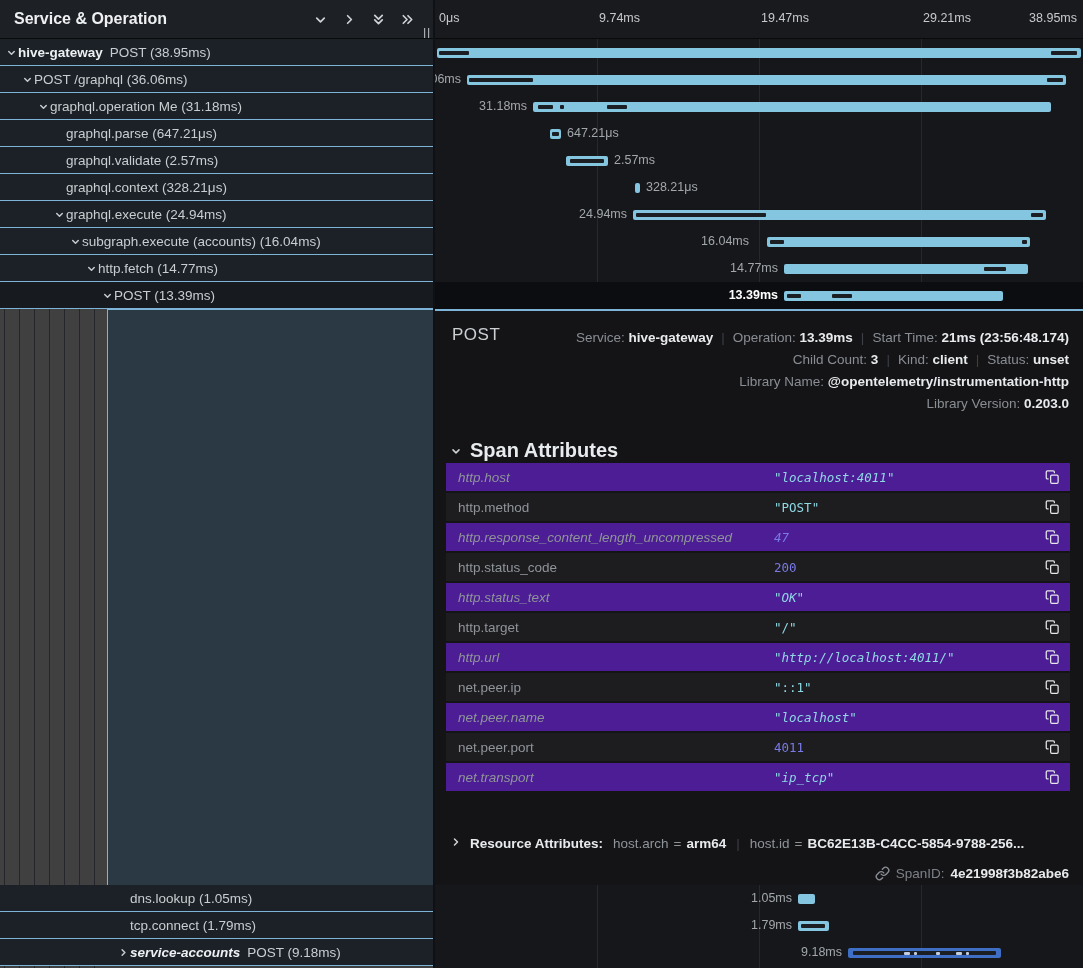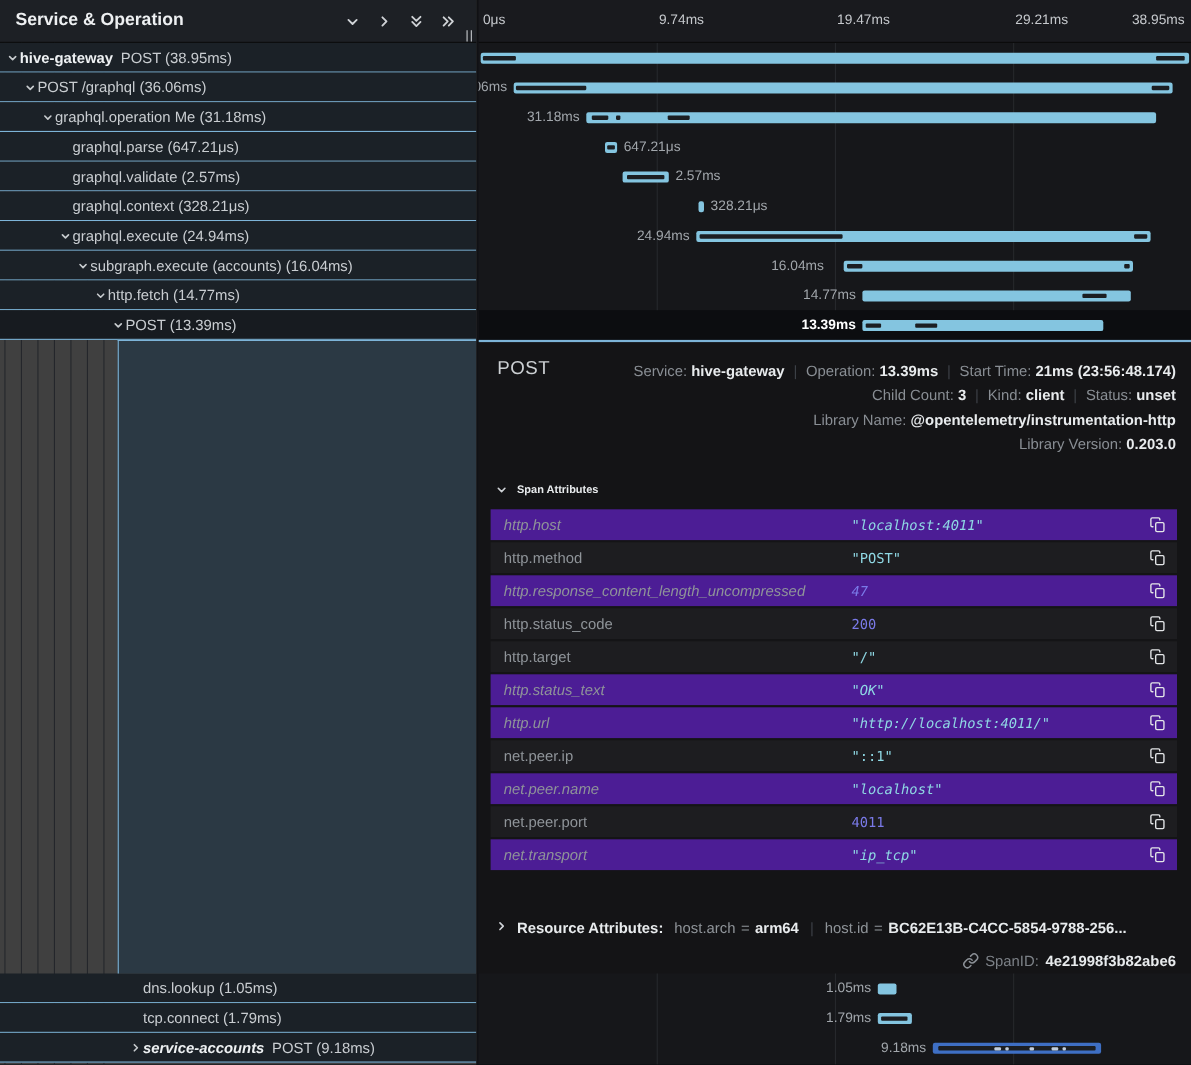--- a/index.html
+++ b/index.html
@@ -41,21 +41,21 @@
   
   .detail{position:absolute;left:0;top:309px;width:648px;height:576px;background:#141416;
           border-top:2px solid #7db4d8;z-index:5;font-size:13.5px;}
   .d-title{position:absolute;left:17px;top:14px;font-size:17px;color:#ccd0d3;letter-spacing:.5px;}
   .ov{position:absolute;right:14px;top:16px;text-align:right;}
   .ov-line{height:22px;line-height:22px;white-space:nowrap;}
   .ov-line .lbl{color:#898e94;}
   .ov-line .val{color:#e8ebed;font-weight:bold;}
   .ov-line .sep{color:#3c4046;margin:0 8px;}
   .sec-hdr{position:absolute;left:15px;top:128px;display:flex;align-items:center;gap:8px;
-           font-weight:bold;color:#e8ebed;font-size:10px;cursor:pointer;}
+           font-weight:bold;color:#e8ebed;font-size:20px;cursor:pointer;}
   .attr-table{position:absolute;left:11px;top:152px;width:624px;}
   .attr-row{position:relative;height:28px;margin-bottom:2px;display:flex;align-items:center;}
   .attr-row.odd{background:#1d1d20;}
   .attr-row.even{background:#4c1d95;font-style:italic;}
   .attr-key{color:#8f9499;padding-left:12px;white-space:nowrap;}
   .attr-val{position:absolute;left:328px;font-family:"DejaVu Sans Mono",monospace;font-size:12.5px;white-space:nowrap;}
   .attr-val.string{color:#8fd8e4;}
   .attr-val.number{color:#7a7ae8;}
   .copy-btn{position:absolute;right:10px;top:6px;cursor:pointer;}
   .res-line{position:absolute;left:15px;top:525px;display:flex;align-items:flex-start;white-space:nowrap;cursor:pointer;}
@@ -337,31 +337,31 @@
               </svg></span>
           </div>
           <div class="attr-row odd">
             <span class="attr-key">http.status_code</span>
             <span class="attr-val number">200</span>
             <span class="copy-btn"><svg width="15" height="16" viewBox="0 0 24 24" fill="none" stroke="#e4e6e8" stroke-width="2" stroke-linecap="round" stroke-linejoin="round">
                 <rect x="9" y="9" width="12" height="13" rx="2"></rect>
                 <path d="M5 15H4a2 2 0 0 1-2-2V4a2 2 0 0 1 2-2h9a2 2 0 0 1 2 2v1"></path>
               </svg></span>
           </div>
+          <div class="attr-row even">
+            <span class="attr-key">http.status_text</span>
+            <span class="attr-val string">"OK"</span>
+            <span class="copy-btn"><svg width="15" height="16" viewBox="0 0 24 24" fill="none" stroke="#e4e6e8" stroke-width="2" stroke-linecap="round" stroke-linejoin="round">
+                <rect x="9" y="9" width="12" height="13" rx="2"></rect>
+                <path d="M5 15H4a2 2 0 0 1-2-2V4a2 2 0 0 1 2-2h9a2 2 0 0 1 2 2v1"></path>
+              </svg></span>
+          </div>
           <div class="attr-row odd">
             <span class="attr-key">http.target</span>
             <span class="attr-val string">"/"</span>
-            <span class="copy-btn"><svg width="15" height="16" viewBox="0 0 24 24" fill="none" stroke="#e4e6e8" stroke-width="2" stroke-linecap="round" stroke-linejoin="round">
-                <rect x="9" y="9" width="12" height="13" rx="2"></rect>
-                <path d="M5 15H4a2 2 0 0 1-2-2V4a2 2 0 0 1 2-2h9a2 2 0 0 1 2 2v1"></path>
-              </svg></span>
-          </div>
-          <div class="attr-row even">
-            <span class="attr-key">http.status_text</span>
-            <span class="attr-val string">"OK"</span>
             <span class="copy-btn"><svg width="15" height="16" viewBox="0 0 24 24" fill="none" stroke="#e4e6e8" stroke-width="2" stroke-linecap="round" stroke-linejoin="round">
                 <rect x="9" y="9" width="12" height="13" rx="2"></rect>
                 <path d="M5 15H4a2 2 0 0 1-2-2V4a2 2 0 0 1 2-2h9a2 2 0 0 1 2 2v1"></path>
               </svg></span>
           </div>
           <div class="attr-row even">
             <span class="attr-key">http.url</span>
             <span class="attr-val string">"http://localhost:4011/"</span>
             <span class="copy-btn"><svg width="15" height="16" viewBox="0 0 24 24" fill="none" stroke="#e4e6e8" stroke-width="2" stroke-linecap="round" stroke-linejoin="round">
                 <rect x="9" y="9" width="12" height="13" rx="2"></rect>

